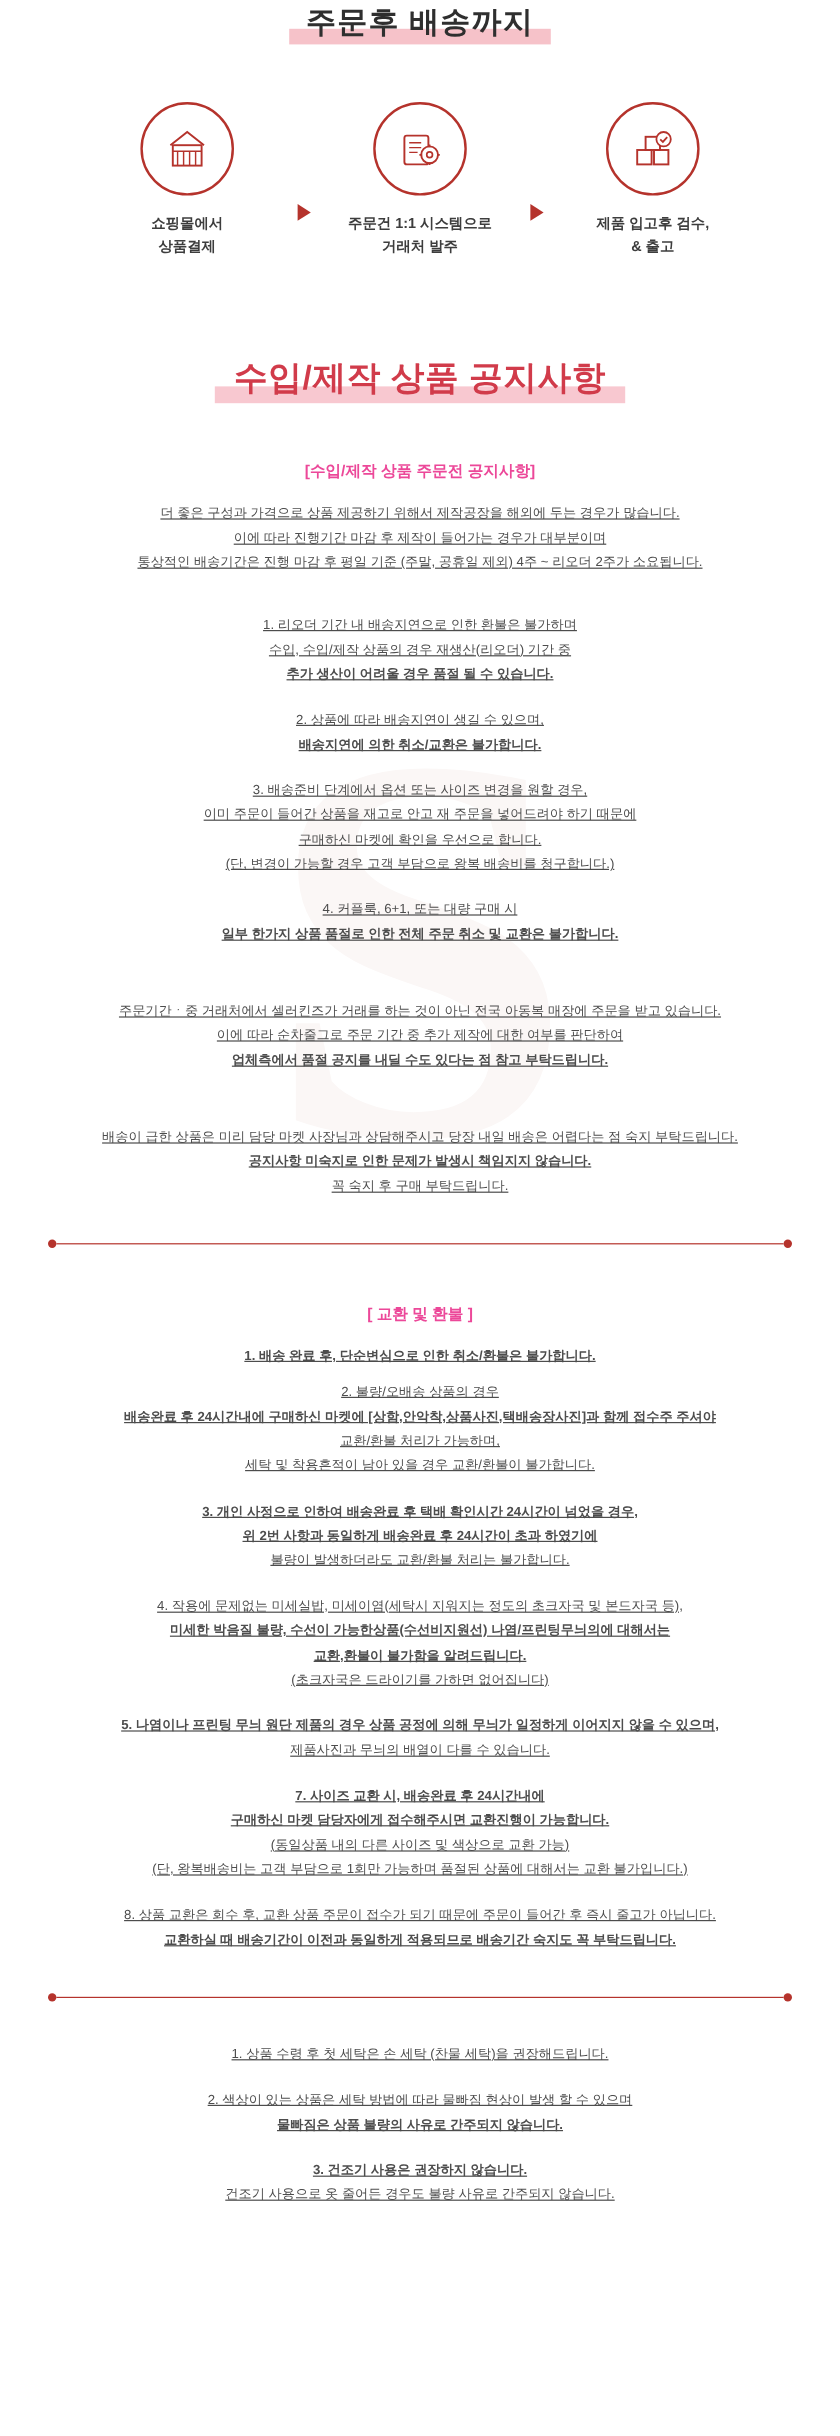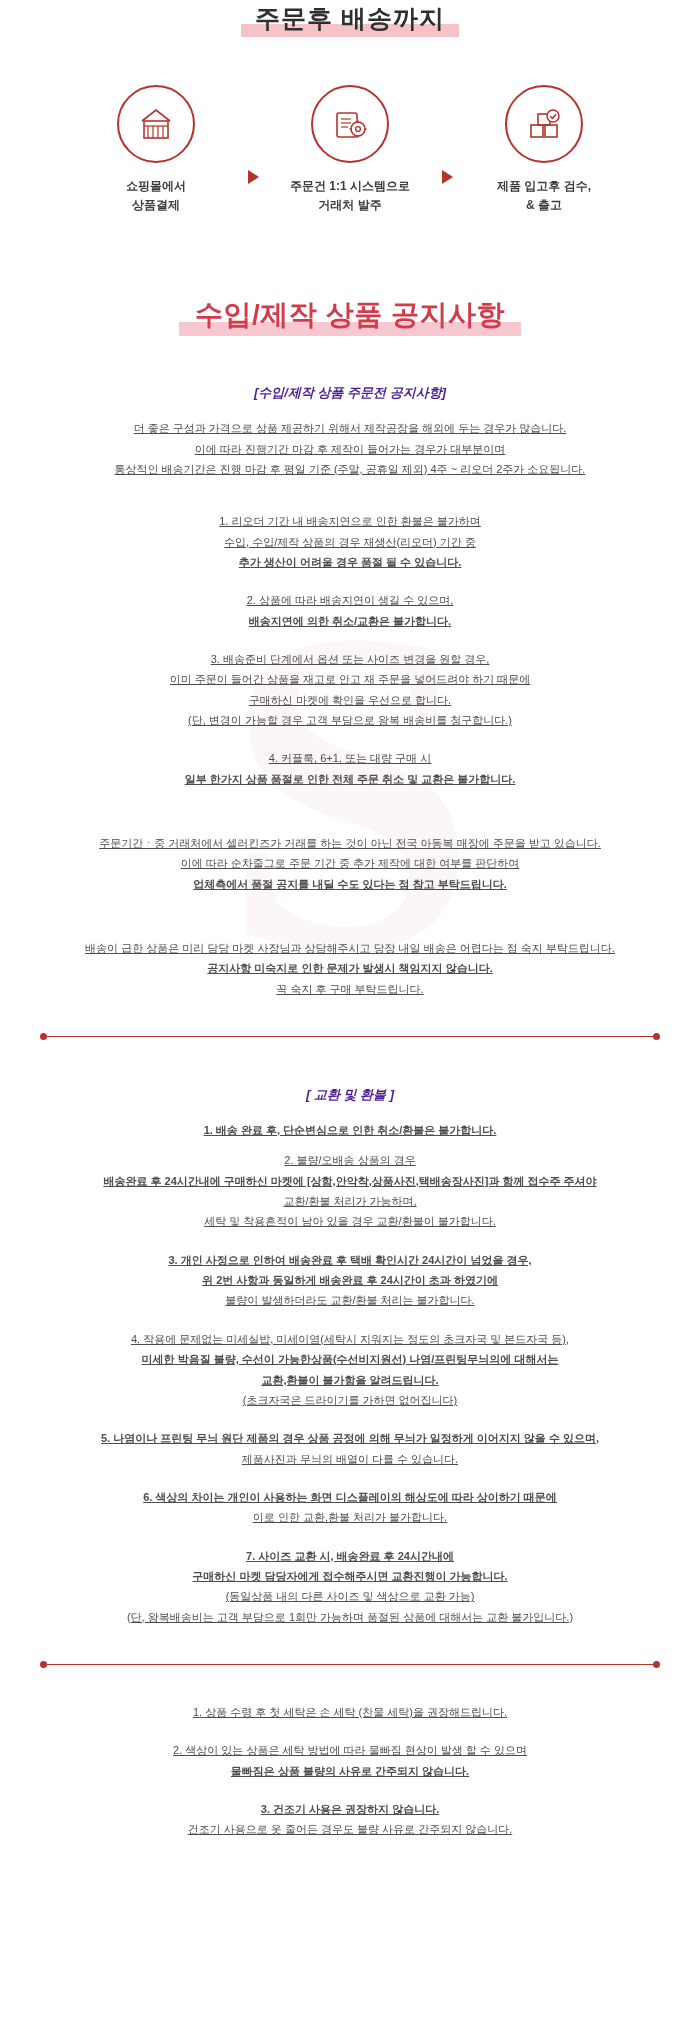--- a/index.html
+++ b/index.html
@@ -130,24 +130,23 @@
   }
 
   
   .block {
     text-align: center;
     padding: 0 56px;
   }
   .heading {
     font-size: 13px;
     font-weight: bold;
-    color: #4c1d95;
+    color: #ec4899;
     margin-top: 46px;
     margin-bottom: 16px;
-    font-style: italic;
   }
   p.line {
     margin: 0;
     font-size: 11px;
     line-height: 1.85;
     color: #4d4d4d;
     text-decoration: underline;
   }
   .para { margin-bottom: 18px; }
   .para.tight { margin-bottom: 10px; }
@@ -346,32 +345,32 @@
         <p class="line red">미세한 박음질 불량, 수선이 가능한상품(수선비지원선) 나염/프린팅무늬의에 대해서는</p>
         <p class="line red">교환,환불이 불가함을 알려드립니다.</p>
         <p class="line">(초크자국은 드라이기를 가하면 없어집니다)</p>
       </div>
 
       <div class="para">
         <p class="line red">5. 나염이나 프린팅 무늬 원단 제품의 경우 상품 공정에 의해 무늬가 일정하게 이어지지 않을 수 있으며,</p>
         <p class="line">제품사진과 무늬의 배열이 다를 수 있습니다.</p>
       </div>
 
-      <div class="para">
-        <p class="line red">6. 색상의 차이는 개인이 사용하는 화면 디스플레이의 해상도에 따라 상이하기 때문에</p>
-        <p class="line">이로 인한 교환,환불 처리가 불가합니다.</p>
-      </div>
 
       <div class="para">
         <p class="line red">7. 사이즈 교환 시, 배송완료 후 24시간내에</p>
         <p class="line red">구매하신 마켓 담당자에게 접수해주시면 교환진행이 가능합니다.</p>
         <p class="line">(동일상품 내의 다른 사이즈 및 색상으로 교환 가능)</p>
         <p class="line">(단, 왕복배송비는 고객 부담으로 1회만 가능하며 품절된 상품에 대해서는 교환 불가입니다.)</p>
       </div>
 
+      <div class="para">
+        <p class="line">8. 상품 교환은 회수 후, 교환 상품 주문이 접수가 되기 때문에 주문이 들어간 후 즉시 줄고가 아닙니다.</p>
+        <p class="line red">교환하실 때 배송기간이 이전과 동일하게 적용되므로 배송기간 숙지도 꼭 부탁드립니다.</p>
+      </div>
     </div>
 
     <div class="divider">
       <span class="dot"></span>
       <span class="bar"></span>
       <span class="dot"></span>
     </div>
 
     <div class="block">
 

